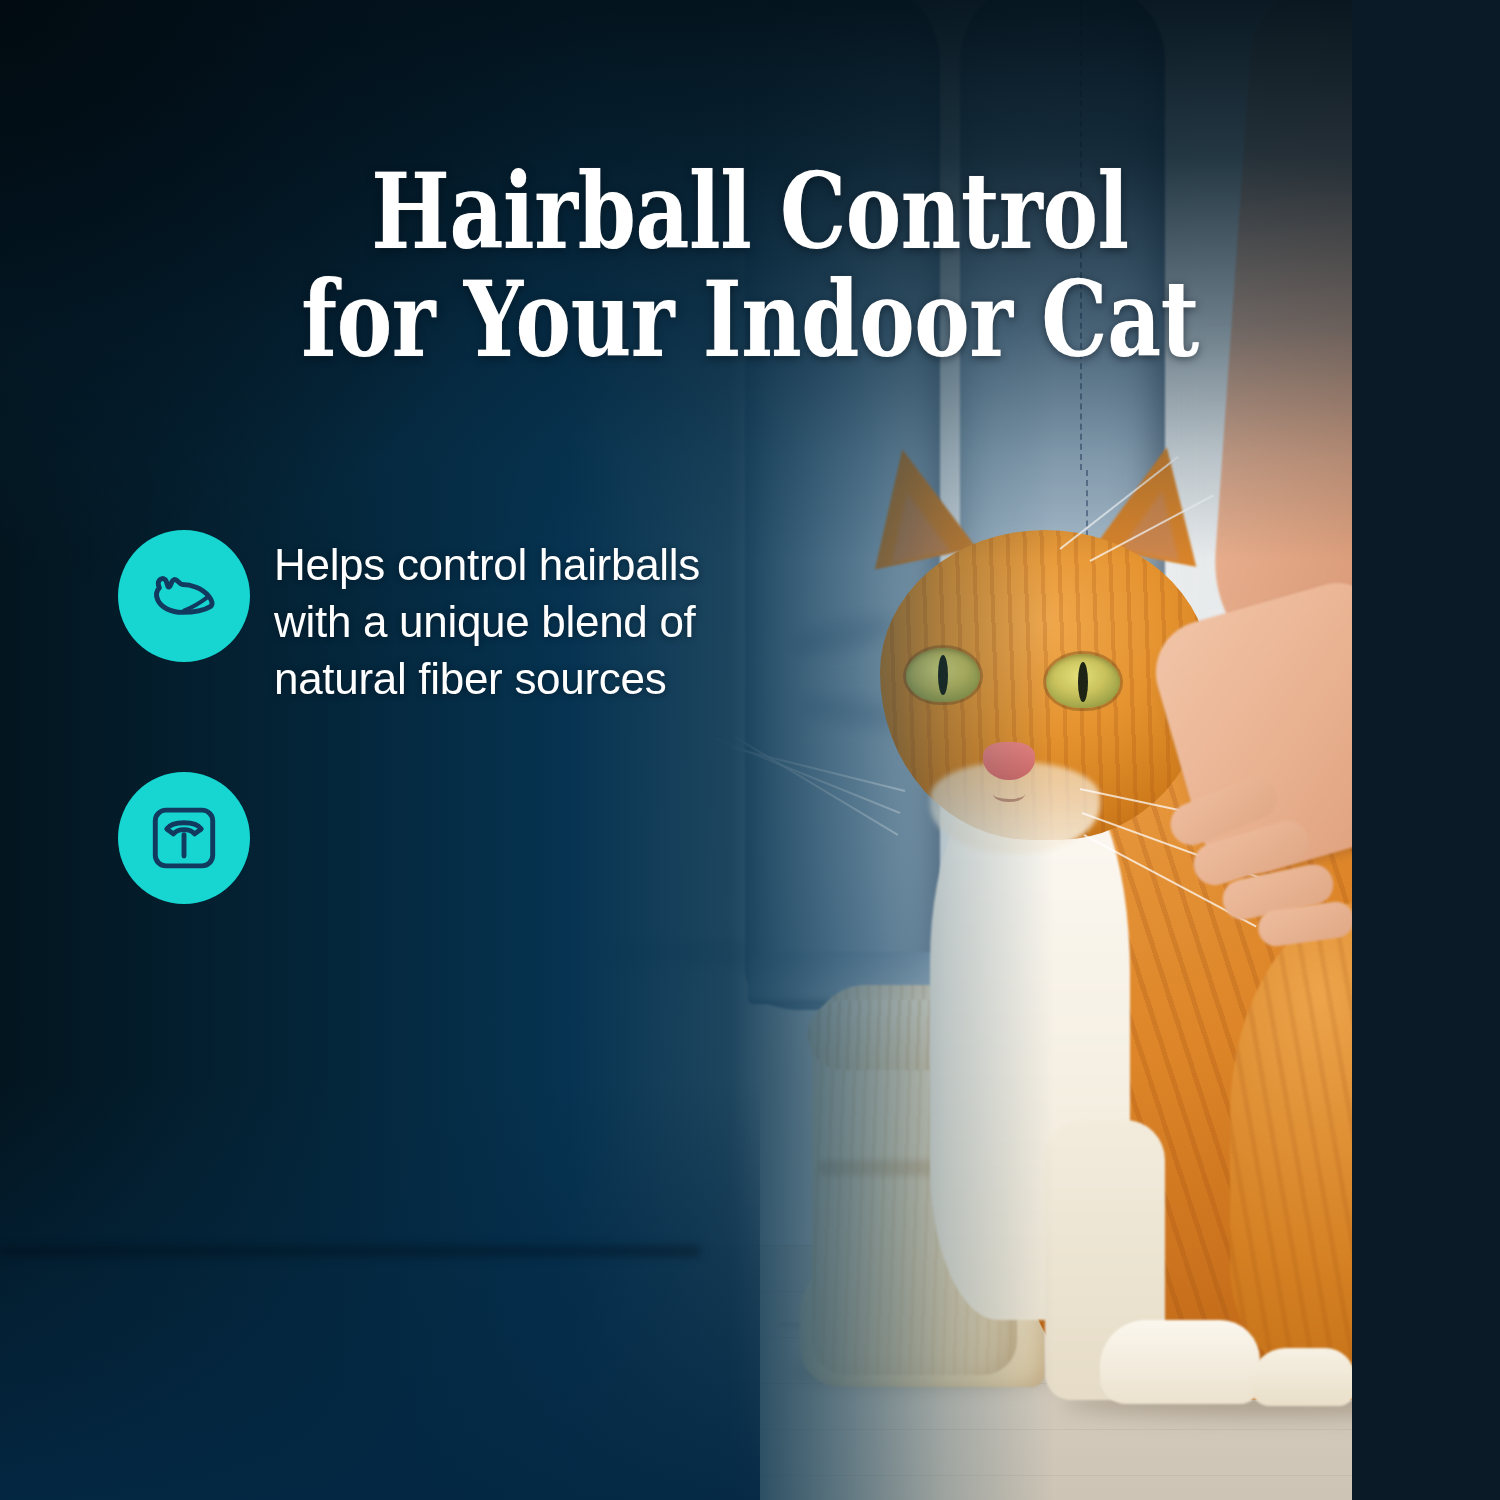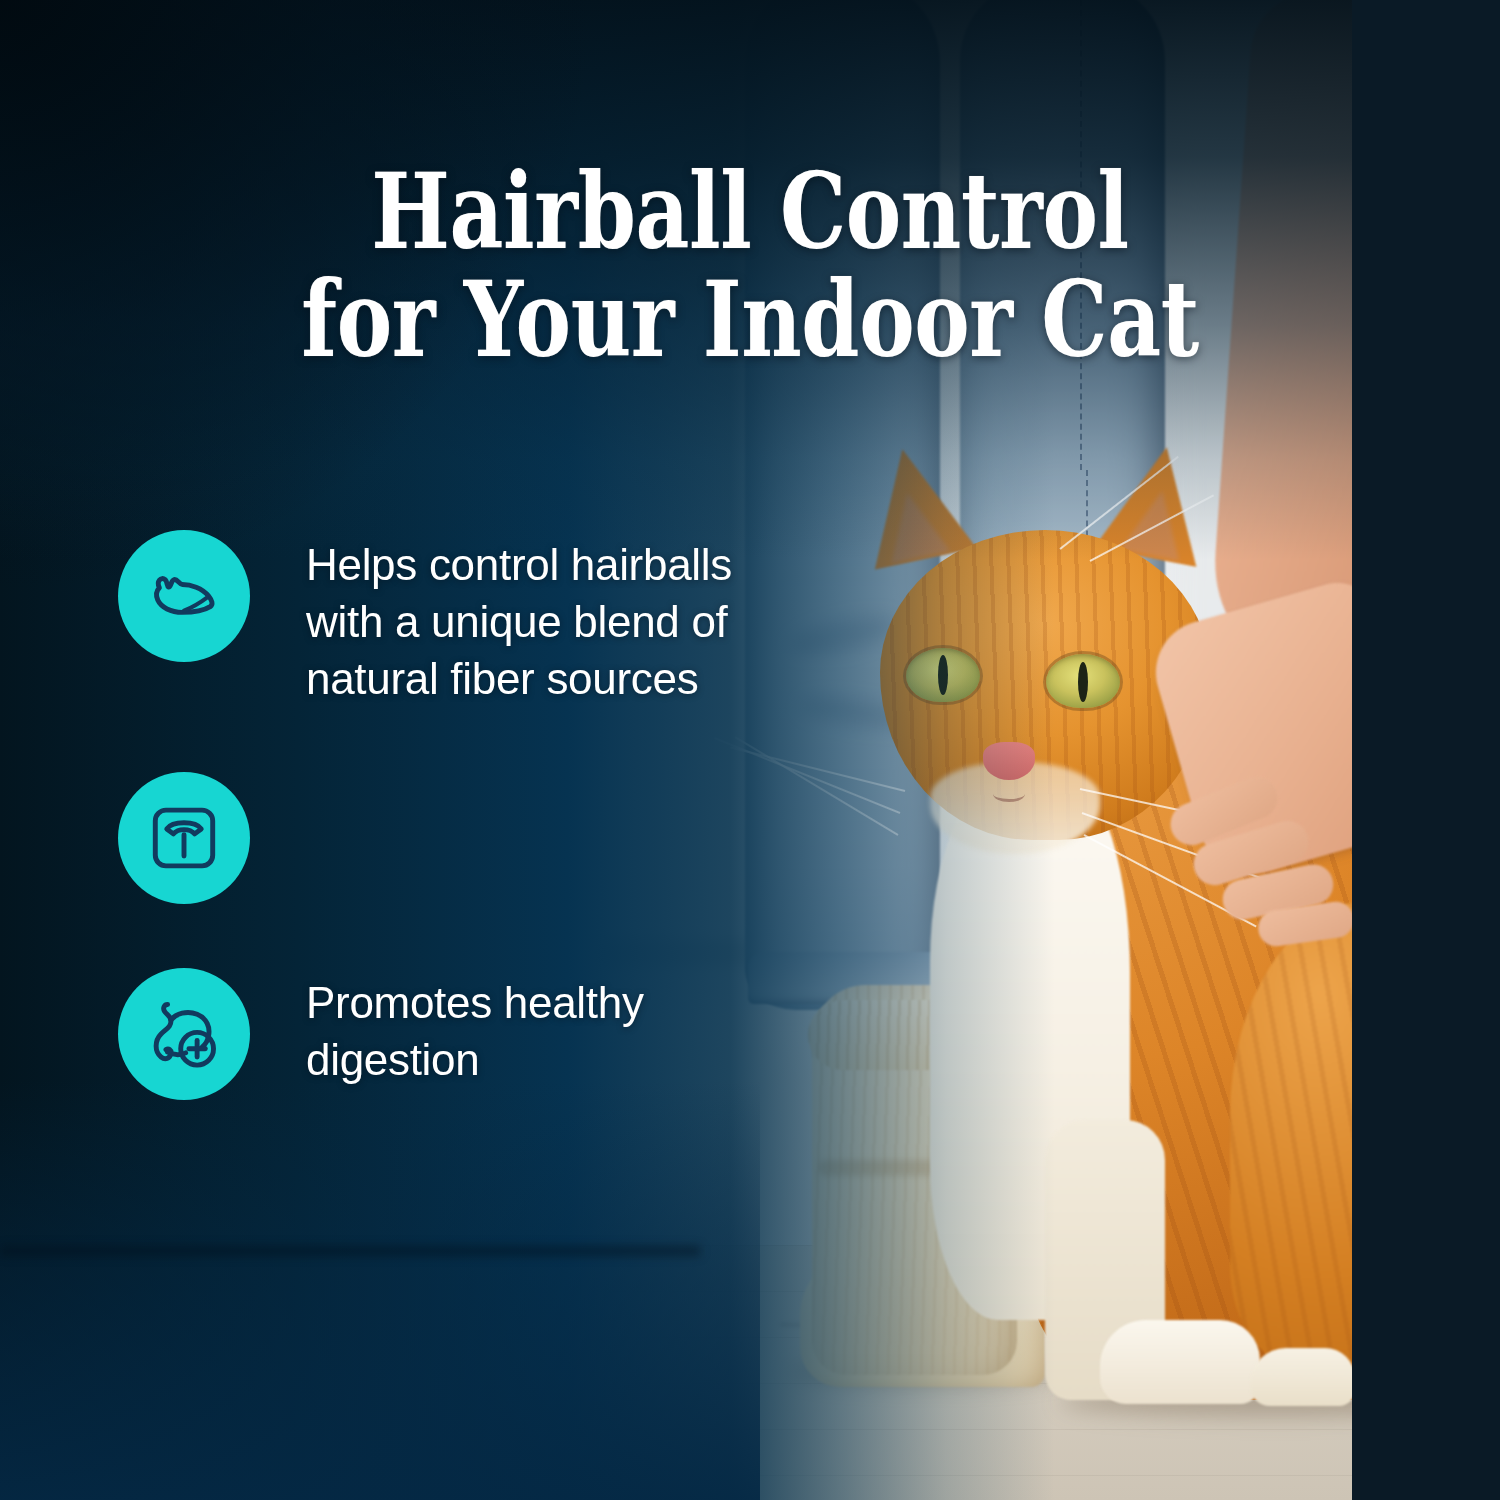--- a/index.html
+++ b/index.html
@@ -308,21 +308,21 @@
     transform:scaleX(.80);
     transform-origin:center top;
     text-shadow:0 2px 10px rgba(0,12,22,.55), 0 0 1px rgba(255,255,255,.5);
   }
   .headline .hl-line { display:block; white-space:nowrap; }
 
   .bullets {
     position:absolute; left:118px; top:530px; width:700px;
   }
   .bullet {
-    display:flex; align-items:flex-start; gap:56px;
+    display:flex; align-items:flex-start; gap:24px;
     margin-bottom:64px;
   }
   .bullet:last-child { margin-bottom:0; }
 
   .bullet-icon {
     flex:0 0 auto;
     width:132px; height:132px; border-radius:50%;
     background:#17D6D2;
     display:flex; align-items:center; justify-content:center;
   }
@@ -437,32 +437,16 @@
       <div class="bullet">
         <div class="bullet-icon">
           <svg viewBox="0 0 100 100" fill="none" stroke="#123A5E" stroke-width="6" stroke-linecap="round" stroke-linejoin="round">
             <rect x="15" y="16" width="70" height="68" rx="13"></rect>
             <path d="M29 39 C36 29 64 29 71 39 L63 45 C57 38 43 38 37 45 Z"></path>
             <line x1="50" y1="46" x2="50" y2="72"></line>
           </svg>
         </div>
       </div>
 
-      <div class="bullet">
-        <div class="bullet-icon">
-          <svg viewBox="0 0 100 100" fill="none" stroke="#123A5E" stroke-width="6" stroke-linecap="round" stroke-linejoin="round">
-            <path d="M30 14 C26 14 24 18 26 22 C29 27 33 27 34 33
-                     C35 41 28 44 22 50 C14 58 14 72 22 78 C27 82 33 80 34 74
-                     C35 69 31 67 28 69"></path>
-            <path d="M34 33 C40 25 54 21 66 26 C78 31 82 42 80 52 C79 58 76 63 72 66"></path>
-            <path d="M30 72 C38 76 46 76 52 73"></path>
-            <circle cx="66" cy="68" r="20"></circle>
-            <line x1="66" y1="58" x2="66" y2="78"></line>
-            <line x1="56" y1="68" x2="76" y2="68"></line>
-          </svg>
-        </div>
-        <div class="bullet-text">Promotes healthy
-digestion</div>
-      </div>
 
     </div>
   </div>
 </div>
 
 </body></html>

